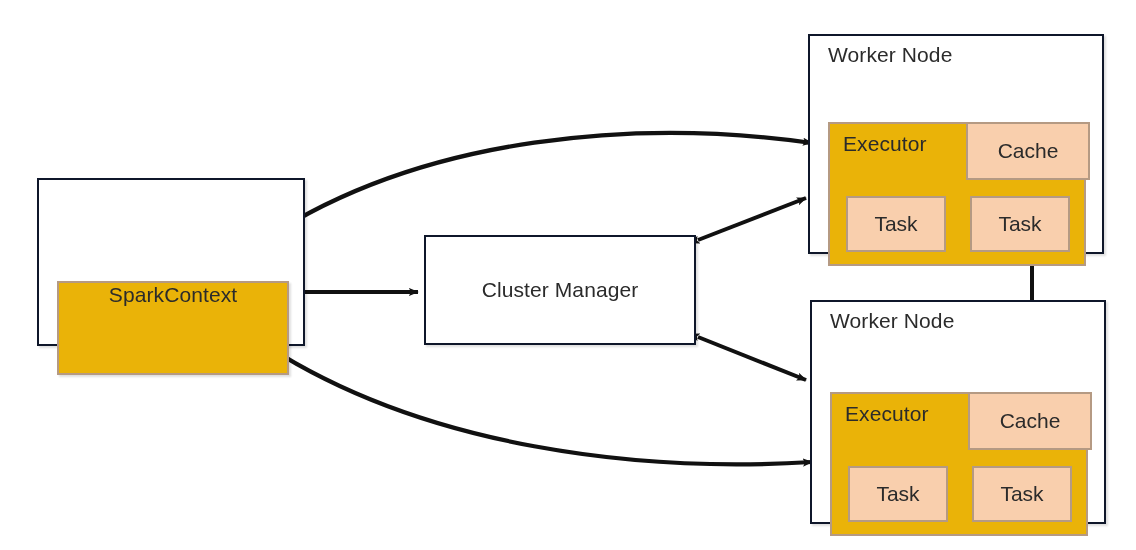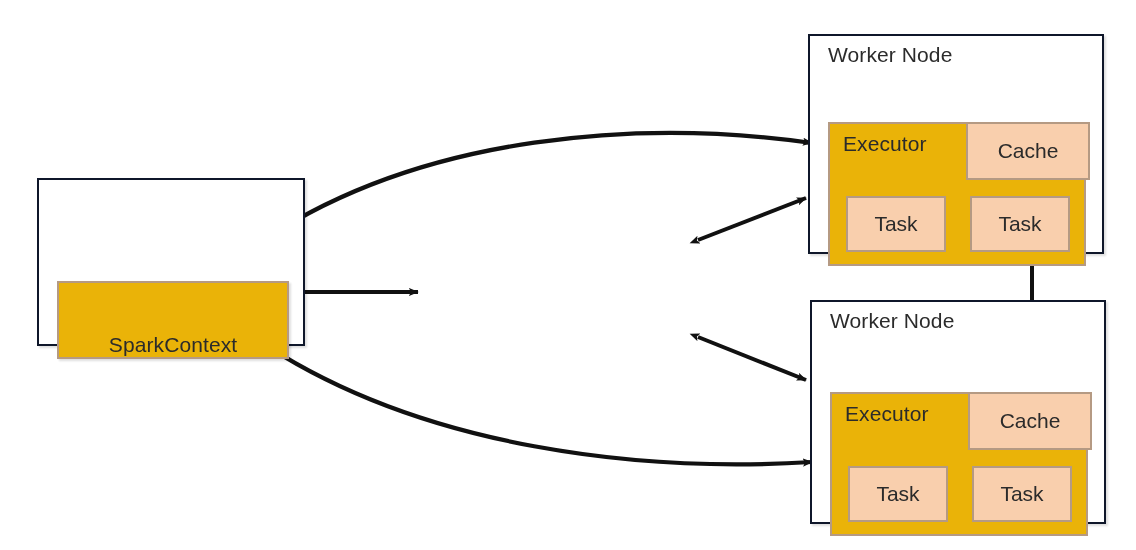--- a/index.html
+++ b/index.html
@@ -81,25 +81,28 @@
     <path d="M 252 336 C 420 452, 650 472, 812 462" fill="none" stroke="#111111" stroke-width="4.2" marker-start="url(#ah-start)" marker-end="url(#ah)"></path>
 
     <line x1="698" y1="240" x2="806" y2="198" stroke="#111111" stroke-width="4" marker-start="url(#ah-start)" marker-end="url(#ah)"></line>
 
     <line x1="698" y1="337" x2="806" y2="380" stroke="#111111" stroke-width="4" marker-start="url(#ah-start)" marker-end="url(#ah)"></line>
 
     <line x1="1032" y1="240" x2="1032" y2="378" stroke="#111111" stroke-width="4" marker-start="url(#ah-start)" marker-end="url(#ah)"></line>
   </svg>
 
   <div class="node node-shadow" style="left:37px; top:178px; width:268px; height:168px;">
-    <div class="node node-shadow fill-light" style="left:18px; top:73px; width:232px; height:78px; border-color:#b59a83; display:flex; align-items:flex-end; justify-content:center;">
+    <div class="node node-shadow fill-light" style="left:18px; top:73px; width:232px; height:94px; border-color:#b59a83; display:flex; align-items:flex-start; justify-content:center;">
       <span class="node-label label-center" style="position:static;">SparkContext</span>
     </div>
   </div>
 
+  <div class="node node-shadow" style="left:424px; top:235px; width:272px; height:110px; display:flex; align-items:center; justify-content:center;">
+    <span class="node-label" style="position:static; font-size:21px;">Cluster Manager</span>
+  </div>
 
   <div class="node node-shadow" style="left:808px; top:34px; width:296px; height:220px;">
     <div class="node-label label-tl">Worker Node</div>
 
     <div class="node fill-light" style="left:18px; top:58px; width:258px; height:144px; border-color:#b59a83;">
       <div class="node-label" style="left:13px; top:8px; font-size:21px;">Executor</div>
 
       <div class="node fill-peach" style="position:absolute; left:136px; top:-2px; width:124px; height:58px; border-color:#b59a83; display:flex; align-items:center; justify-content:center;">
         <span style="font-size:21px; color:#2b2b2b;">Cache</span>
       </div>

